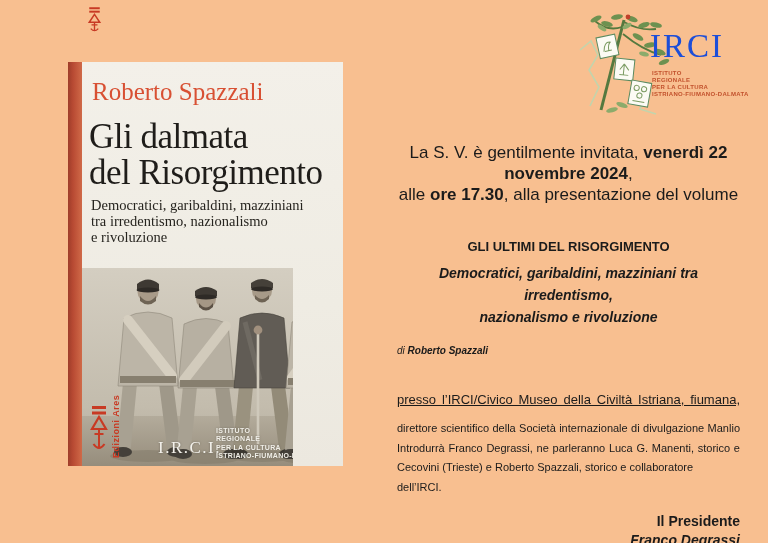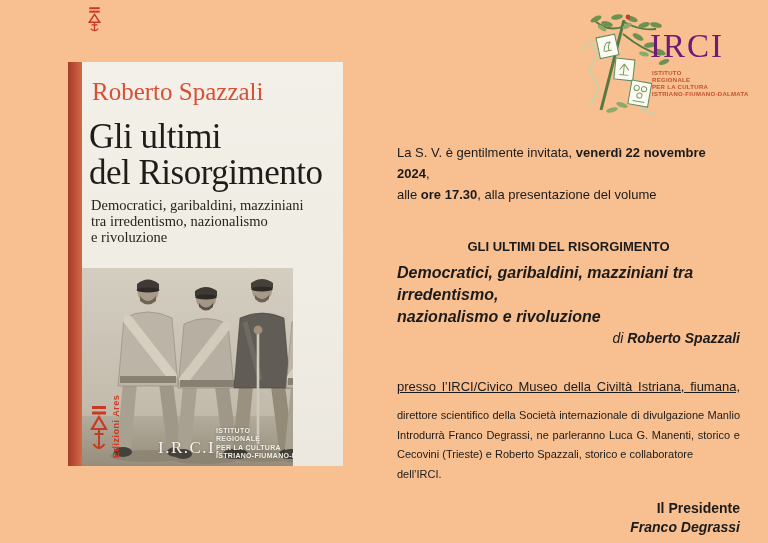--- a/index.html
+++ b/index.html
@@ -36,31 +36,31 @@
   .ares-emblem{position:absolute;left:7px;bottom:10px;width:20px;height:52px;}
   .ares-vertical{position:absolute;left:29px;bottom:8px;height:60px;
         writing-mode:vertical-rl;transform:rotate(180deg);
         color:#c83a24;font-size:9px;font-weight:bold;letter-spacing:.5px;white-space:nowrap;}
 
   
   .logo{position:absolute;left:572px;top:8px;width:196px;height:112px;}
   .logo-branch{position:absolute;left:0;top:2px;width:100px;height:110px;}
   .logo-acronym{position:absolute;left:78px;top:22px;
         font-family:"Liberation Serif",serif;font-size:33px;line-height:33px;
-        color:#701a75;letter-spacing:2px;}
+        color:#1d4ed8;letter-spacing:2px;}
   .logo-caption{position:absolute;left:80px;top:62px;color:#c2512c;
         font-size:6px;line-height:6.9px;font-weight:bold;letter-spacing:.3px;white-space:nowrap;}
 
   
   .invite{position:absolute;left:397px;top:142px;width:343px;color:#1b1b1b;}
-  .invite .p1{font-size:13px;line-height:21px;}
+  .invite .p1{font-size:17px;line-height:21px;text-align:center;}
   .invite .heading{margin-top:34px;text-align:center;font-weight:bold;font-size:13px;line-height:16px;}
-  .invite .sub{margin-top:7px;font-weight:bold;font-style:italic;
-               font-size:16px;line-height:22px;}
-  .invite .byline{text-align:right;font-style:italic;font-size:14px;line-height:20px;}
+  .invite .sub{margin-top:7px;text-align:center;font-weight:bold;font-style:italic;
+               font-size:14px;line-height:22px;}
+  .invite .byline{margin-top:13px;text-align:left;font-style:italic;font-size:10px;line-height:20px;}
   .invite .byline b{font-weight:bold;}
   .invite .venue{margin-top:29px;font-size:13px;line-height:20px;text-decoration:underline;}
   .invite .intro{margin-top:9px;font-size:11px;line-height:19.5px;}
   .jline{display:block;text-align:justify;text-align-last:justify;}
   .president{margin-top:15px;margin-left:168px;width:175px;text-align:right;
              font-size:14px;line-height:18.5px;font-weight:bold;}
   .president .name{font-style:italic;}
   b{font-weight:bold;}
 </style>
 </head>
@@ -75,21 +75,21 @@
       <path d="M10,9.5 L17,20 L3,20 Z" fill="none" stroke="#c83a24" stroke-width="2"></path>
       <path d="M10,20 V31 M6,23.5 H14 M5,28.5 Q10,34 15,28.5" fill="none" stroke="#c83a24" stroke-width="1.8"></path>
     </svg>
   </div>
 
   <div class="book">
     <div class="spine"></div>
     <div class="cover">
       <div class="cover-author">Roberto Spazzali</div>
       <div class="cover-title">
-        <span>Gli ultimi</span><br>
+        <span>Gli dalmata</span><br>
         <span>del Risorgimento</span>
       </div>
       <div class="cover-subtitle">
         <span>Democratici, garibaldini, mazziniani</span><br>
         <span>tra irredentismo, nazionalismo</span><br>
         <span>e rivoluzione</span>
       </div>
 
       <div class="photo">
         <svg width="261" height="198" viewBox="0 0 261 198">

